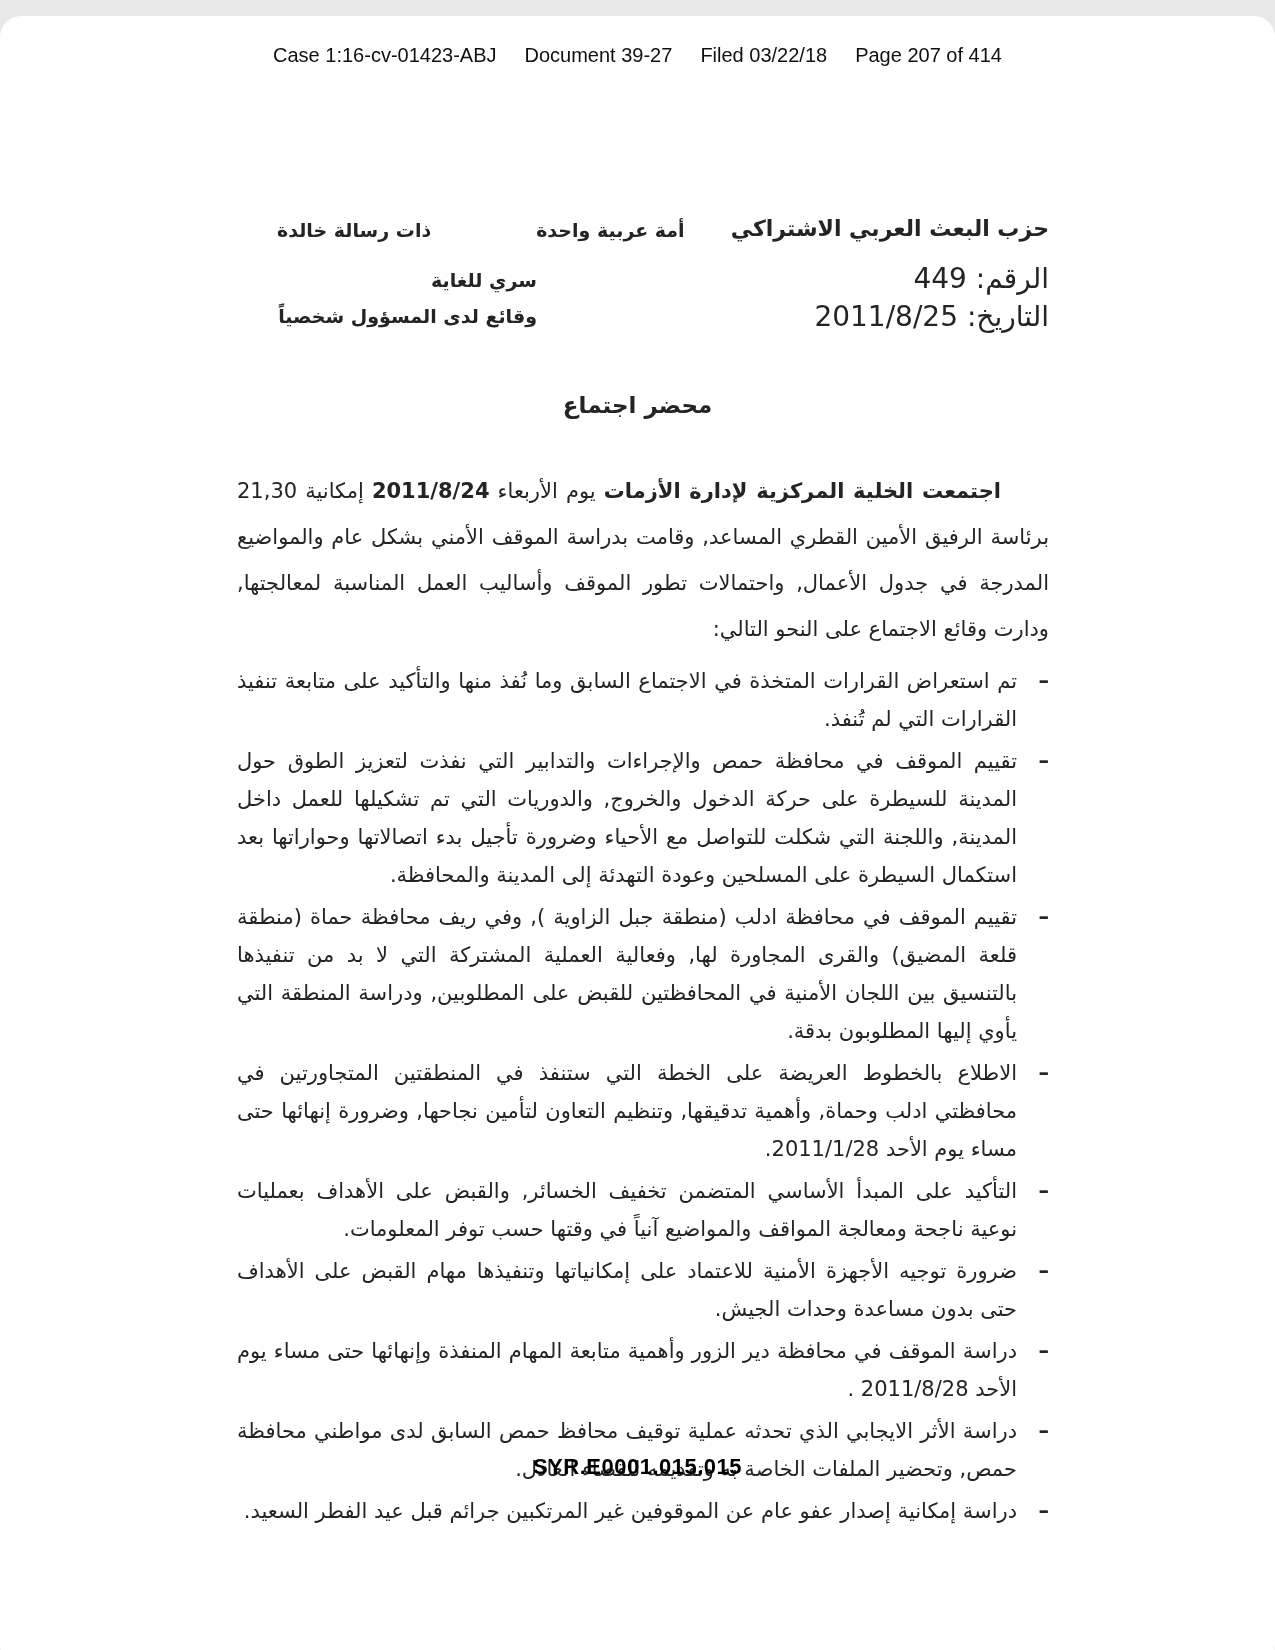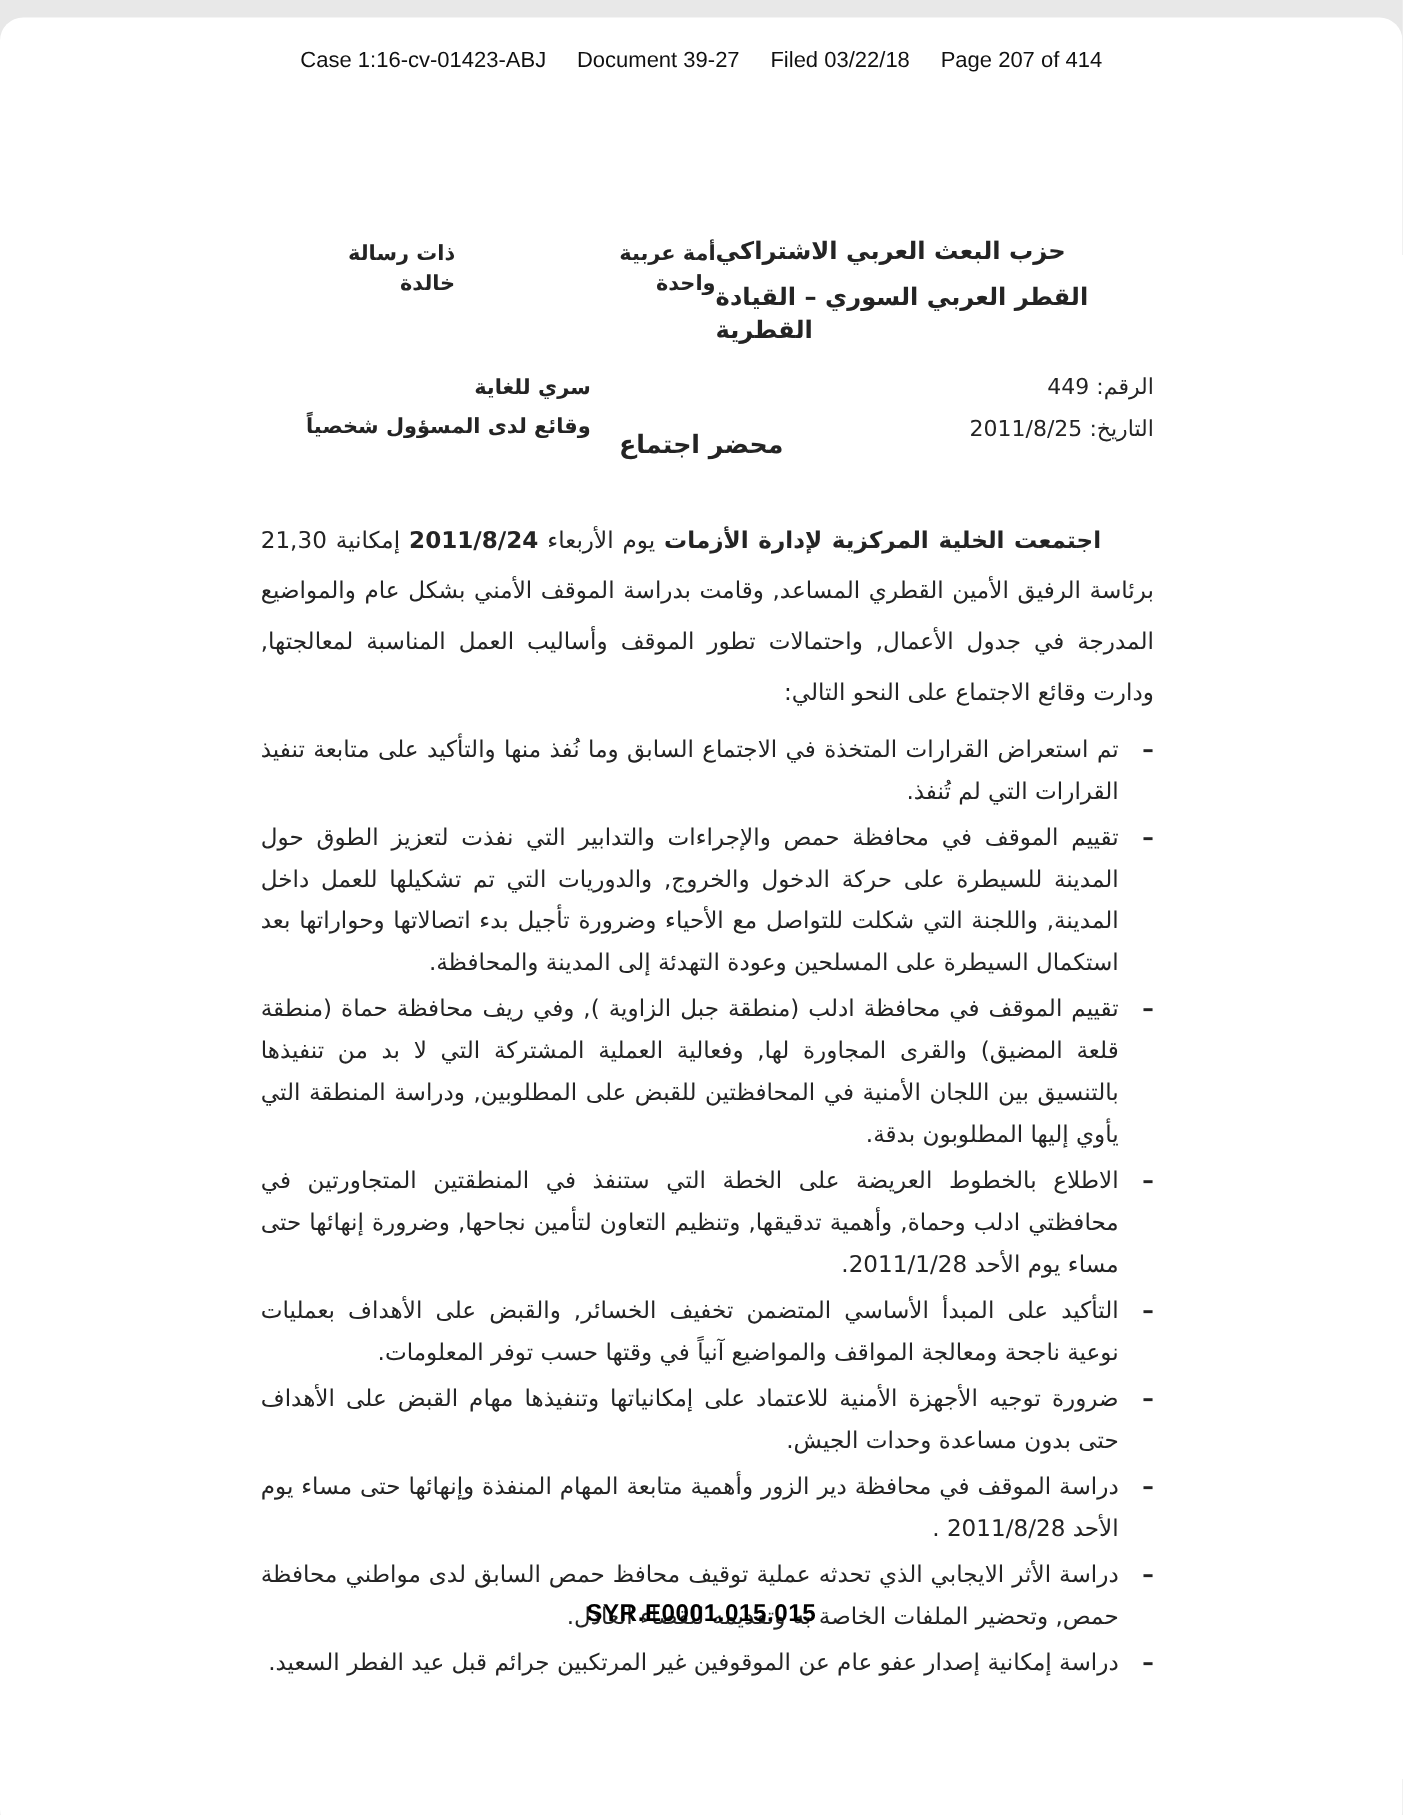--- a/index.html
+++ b/index.html
@@ -68,21 +68,21 @@
     line-height: 28px;
     margin-top: 2px;
   }
   .lh-row2 {
     margin-top: 16px;
     display: flex;
     justify-content: space-between;
     align-items: flex-start;
   }
   .lh-meta {
-    font-size: 20px;
+    font-size: 28px;
     line-height: 38px;
     text-align: right;
   }
   .lh-secret {
     width: 300px;
     text-align: right;
     font-size: 19px;
     font-weight: bold;
     line-height: 36px;
     margin-top: 2px;
@@ -147,21 +147,20 @@
     <span>Case 1:16-cv-01423-ABJ</span>
     <span>Document 39-27</span>
     <span>Filed 03/22/18</span>
     <span>Page 207 of 414</span>
   </header>
 
   <section class="letterhead arabic">
     <div class="lh-row1">
       <div class="lh-party">
         <div class="party-name">حزب البعث العربي الاشتراكي</div>
-        <div class="party-branch">القطر العربي السوري – القيادة القطرية</div>
       </div>
       <div class="lh-motto">
         <span>أمة عربية واحدة</span>
         <span>ذات رسالة خالدة</span>
       </div>
     </div>
     <div class="lh-row2">
       <div class="lh-meta">
         <div>الرقم: 449</div>
         <div>التاريخ: 2011/8/25</div>

